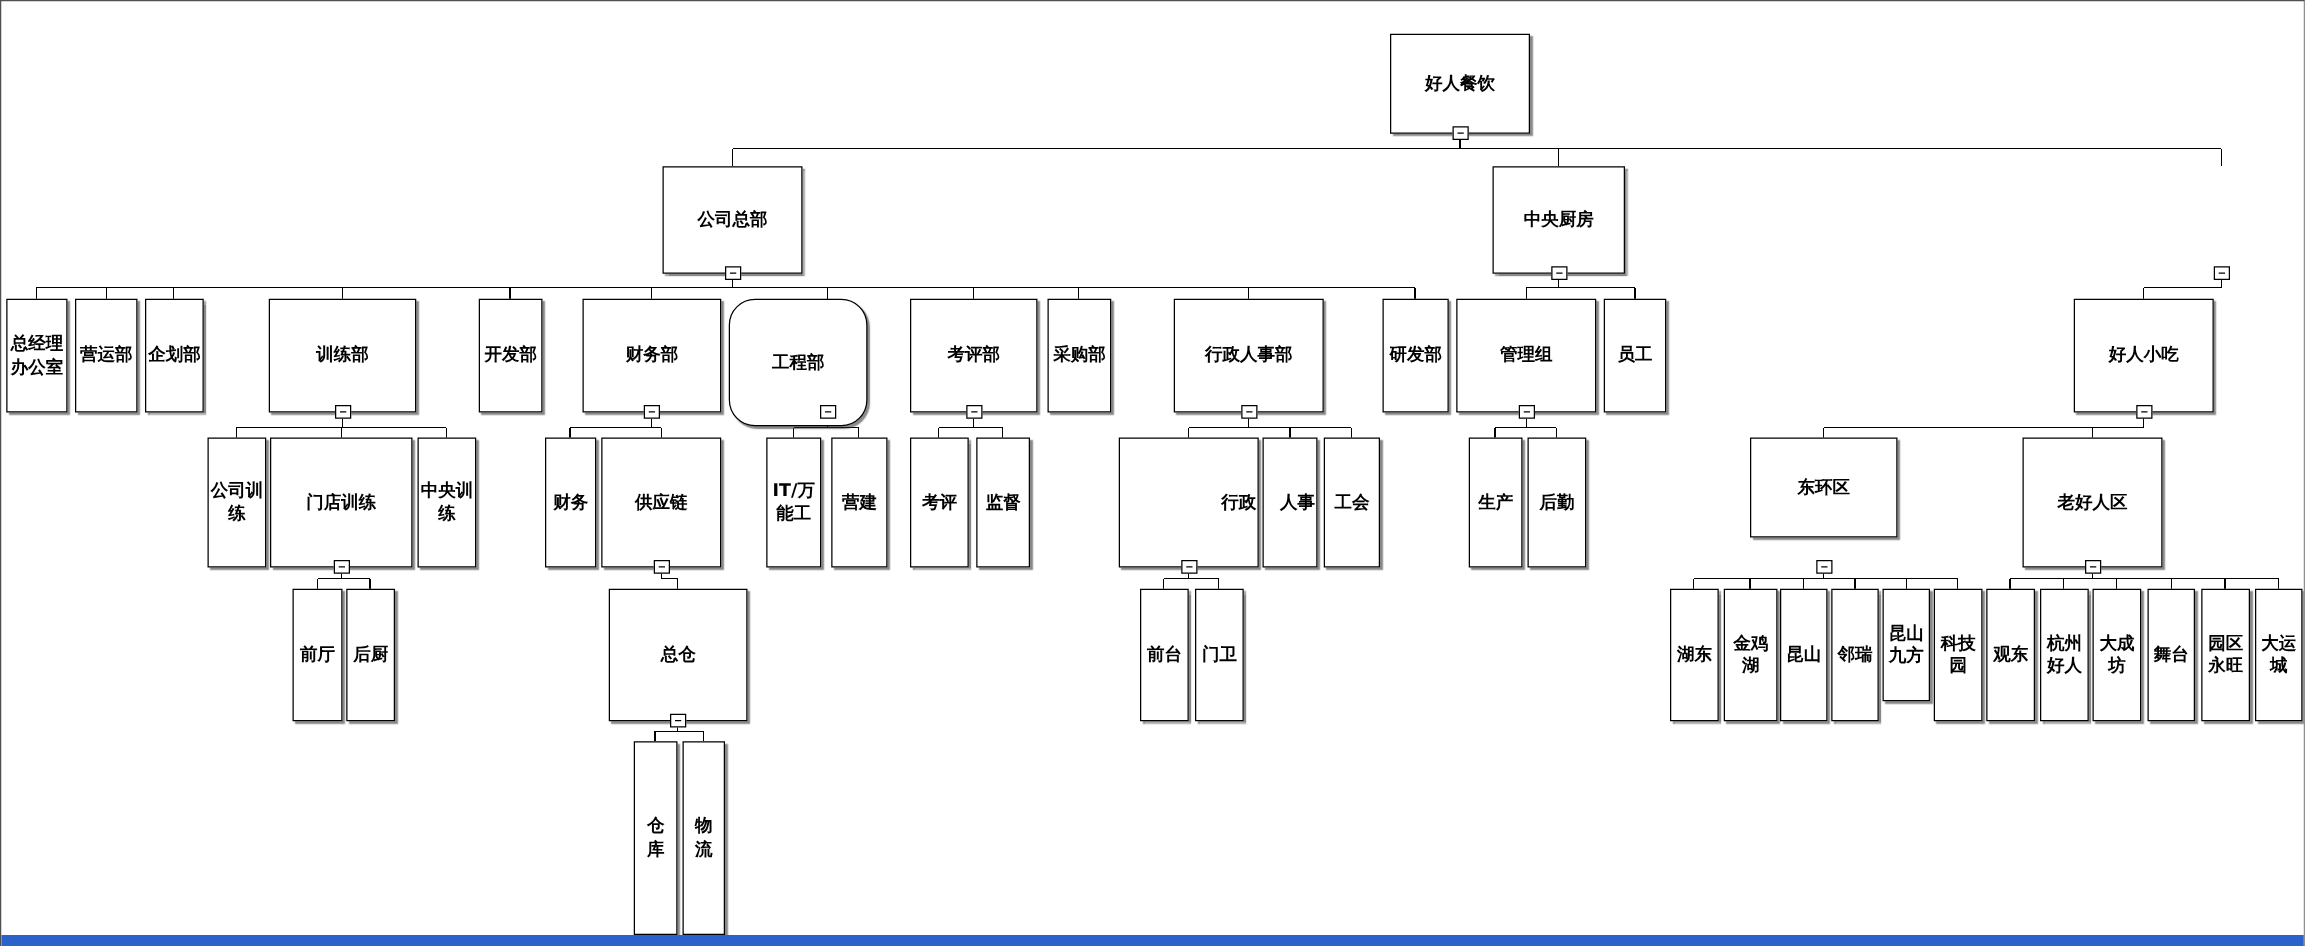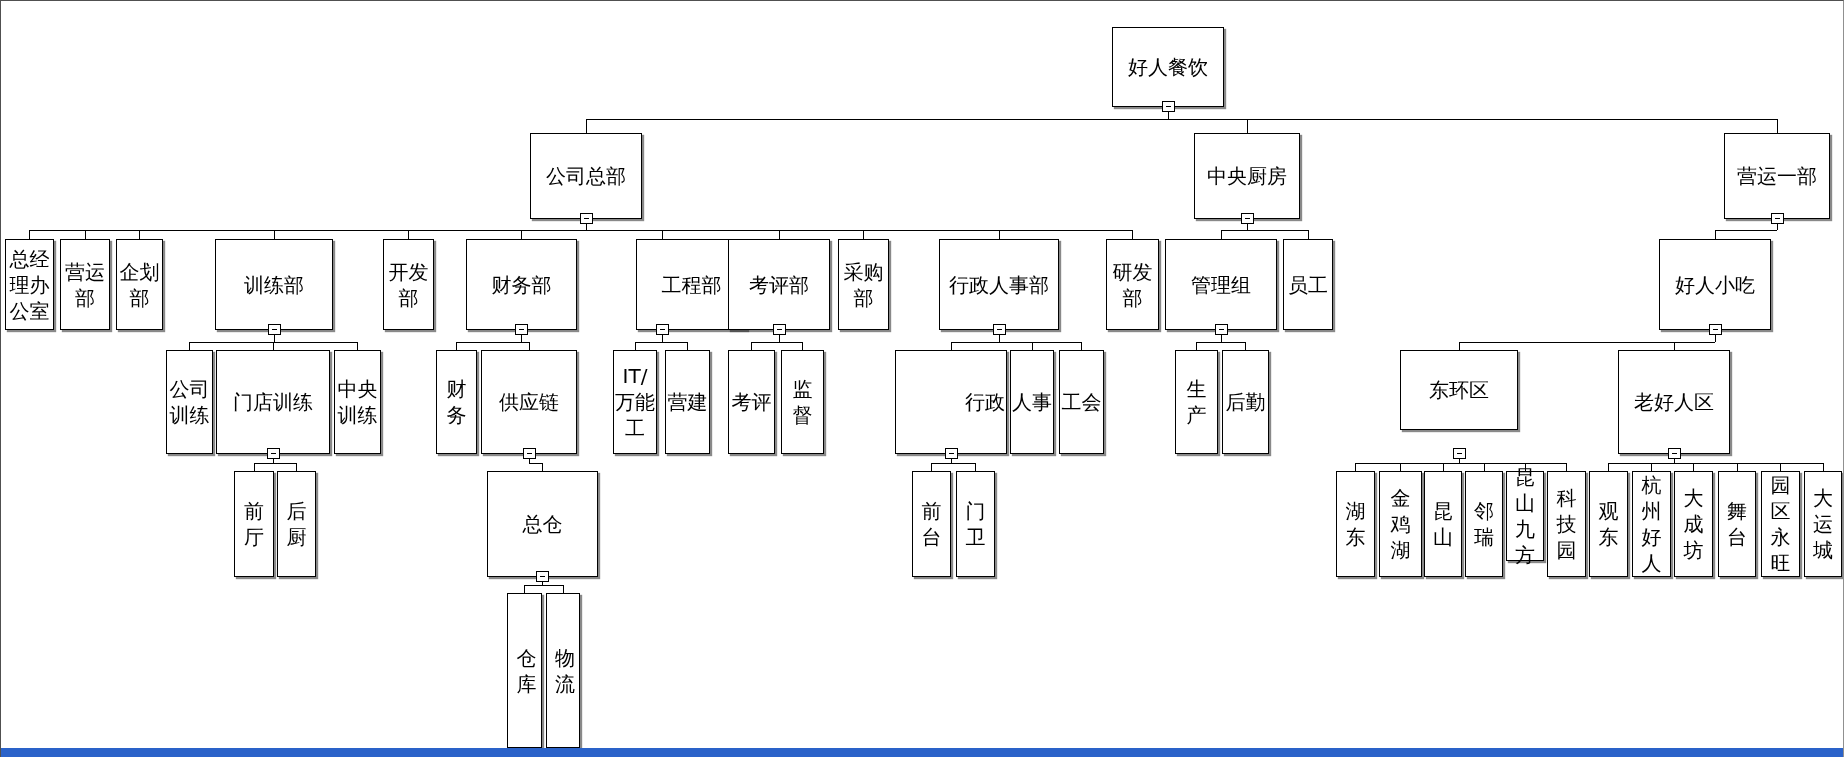--- a/index.html
+++ b/index.html
@@ -4,21 +4,21 @@
 <style>
   * { margin:0; padding:0; box-sizing:border-box; }
   html,body { width:1844px; height:757px; overflow:hidden; background:#fff;
     font-family:"DejaVu Sans","Liberation Sans",sans-serif; color:#000; }
   .canvas { position:relative; width:1844px; height:757px; background:#ffffff;
     border-left:1px solid #505050; border-top:1px solid #505050; border-right:1px solid #909090; overflow:hidden; }
   svg.connectors { position:absolute; left:0; top:0; z-index:1; pointer-events:none; }
   .node { position:absolute; z-index:2; background:#ffffff; border:1px solid #000;
     box-shadow:2px 2px 1px rgba(40,40,40,0.55);
     display:flex; align-items:center; justify-content:center; text-align:center;
-    font-size:20px; line-height:1.3; }
+    font-size:14px; line-height:1.3;font-weight:bold; }
   .node span { display:block; width:100%; padding:0 1px; word-break:break-all; }
   .node span.vert { width:16px; margin:0 auto; padding:0; }
   .cbtn { position:absolute; z-index:3; width:13px; height:11px; background:#fff;
     border:1px solid #000; display:flex; align-items:center; justify-content:center; }
   .cbtn .dash { width:5px; height:1px; background:#000; }
   .bottombar { position:absolute; z-index:4; left:0; bottom:0; width:1844px; height:9px; background:#2a62c9; }
 </style>
 </head>
 <body>
 
@@ -31,43 +31,40 @@
   <div class="node" style="left:1111px;top:26px;width:112px;height:80px;">
       <span>好人餐饮</span>
     </div>
 
   <div class="node" style="left:529px;top:132px;width:112px;height:86px;">
       <span>公司总部</span>
     </div>
   <div class="node" style="left:1193px;top:132px;width:106px;height:86px;">
       <span>中央厨房</span>
     </div>
-  <div class="node" style="left:1723px;top:132px;width:106px;height:86px;">
-      <span>营运一部</span>
-    </div>
 
   <div class="node" style="left:4px;top:238px;width:49px;height:91px;">
       <span>总经理办公室</span>
     </div>
   <div class="node" style="left:59px;top:238px;width:50px;height:91px;">
       <span>营运部</span>
     </div>
   <div class="node" style="left:115px;top:238px;width:47px;height:91px;">
       <span>企划部</span>
     </div>
   <div class="node" style="left:214px;top:238px;width:118px;height:91px;">
       <span>训练部</span>
     </div>
   <div class="node" style="left:382px;top:238px;width:51px;height:91px;">
       <span>开发部</span>
     </div>
   <div class="node" style="left:465px;top:238px;width:111px;height:91px;text-align:center;">
       <span>财务部</span>
     </div>
-  <div class="node" style="left:635px;top:238px;width:111px;height:91px;">
+  <div class="node" style="left:582px;top:238px;width:111px;height:102px;border-radius:21px;">
       <span>工程部</span>
     </div>
   <div class="node" style="left:727px;top:238px;width:102px;height:91px;">
       <span>考评部</span>
     </div>
   <div class="node" style="left:837px;top:238px;width:51px;height:91px;">
       <span>采购部</span>
     </div>
   <div class="node" style="left:938px;top:238px;width:120px;height:91px;">
       <span>行政人事部</span>
@@ -110,21 +107,21 @@
     </div>
   <div class="node" style="left:727px;top:349px;width:47px;height:104px;">
       <span>考评</span>
     </div>
   <div class="node" style="left:780px;top:349px;width:43px;height:104px;">
       <span>监督</span>
     </div>
   <div class="node" style="left:894px;top:349px;width:112px;height:104px;text-align:right;">
       <span>行政</span>
     </div>
-  <div class="node" style="left:1009px;top:349px;width:44px;height:104px;">
+  <div class="node" style="left:1009px;top:349px;width:44px;height:104px;text-align:right;">
       <span>人事</span>
     </div>
   <div class="node" style="left:1058px;top:349px;width:45px;height:104px;">
       <span>工会</span>
     </div>
   <div class="node" style="left:1174px;top:349px;width:43px;height:104px;">
       <span>生产</span>
     </div>
   <div class="node" style="left:1221px;top:349px;width:47px;height:104px;">
       <span>后勤</span>

